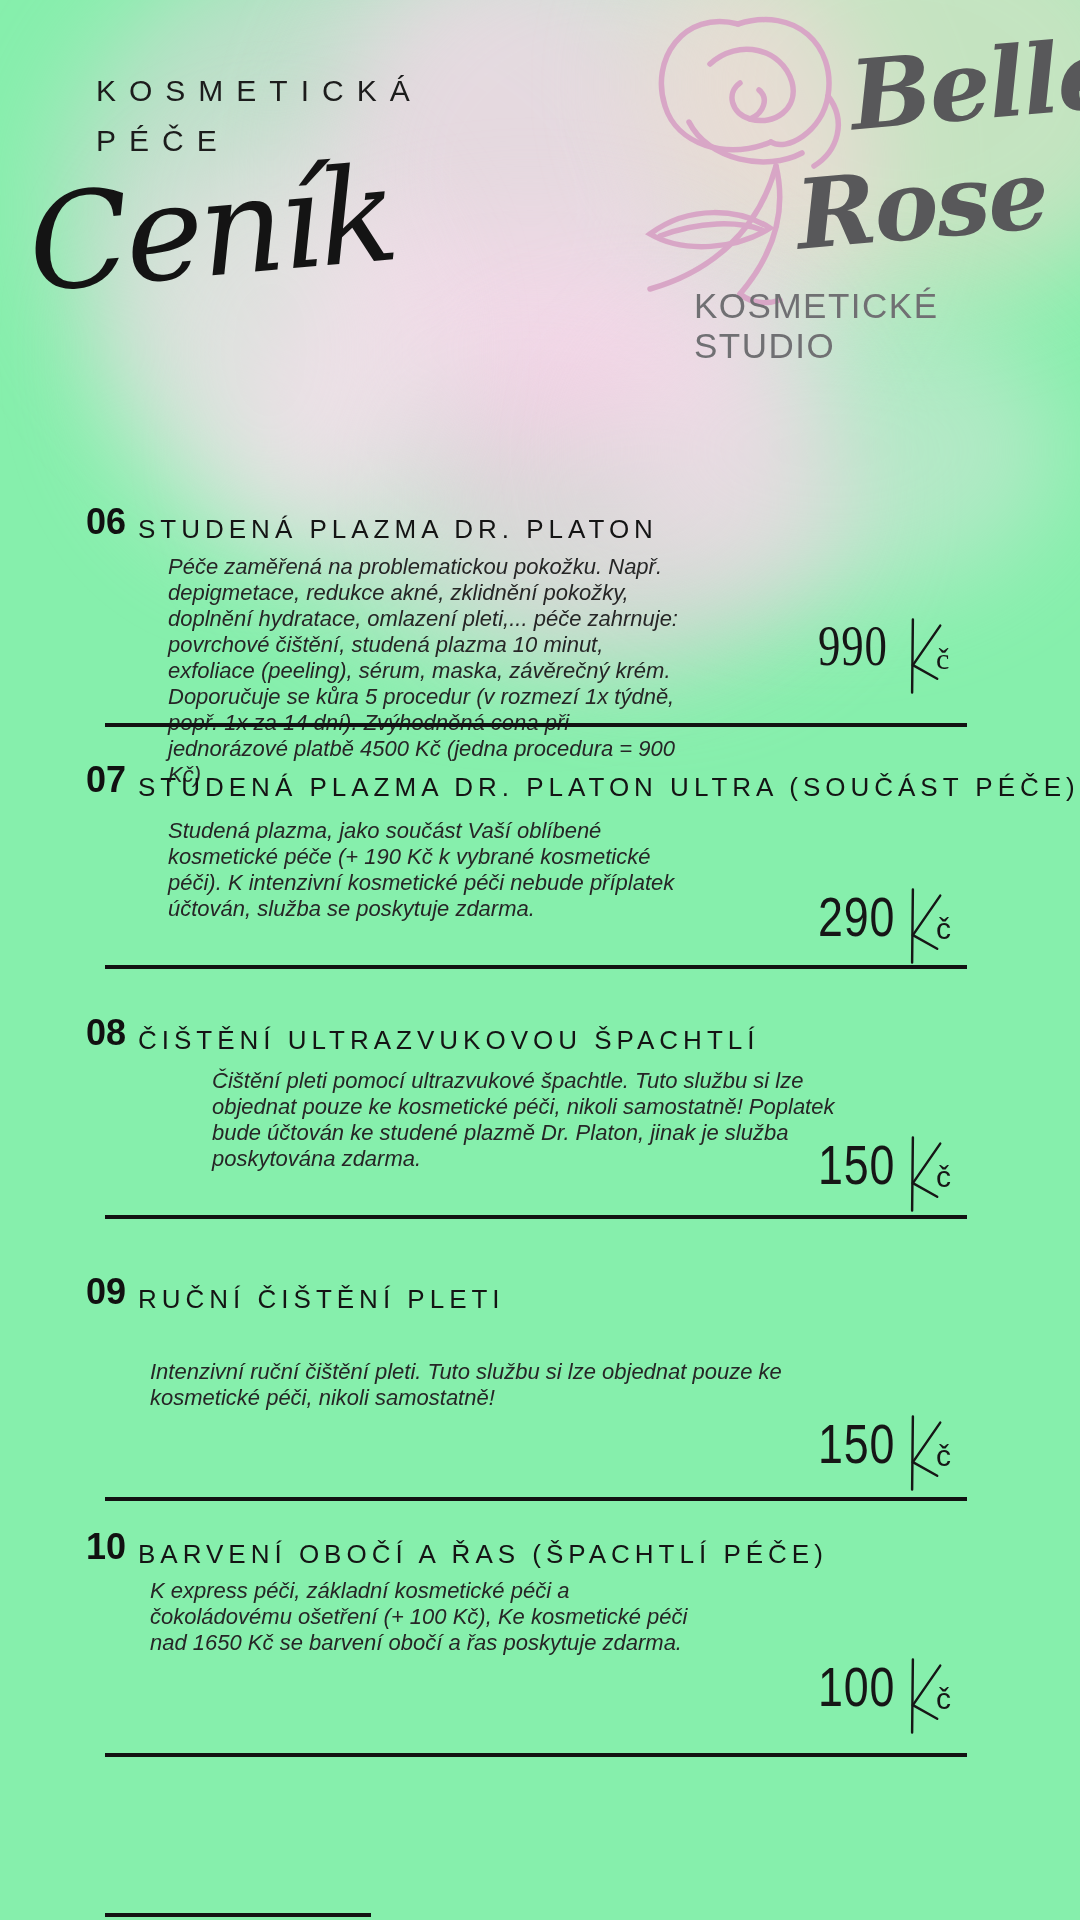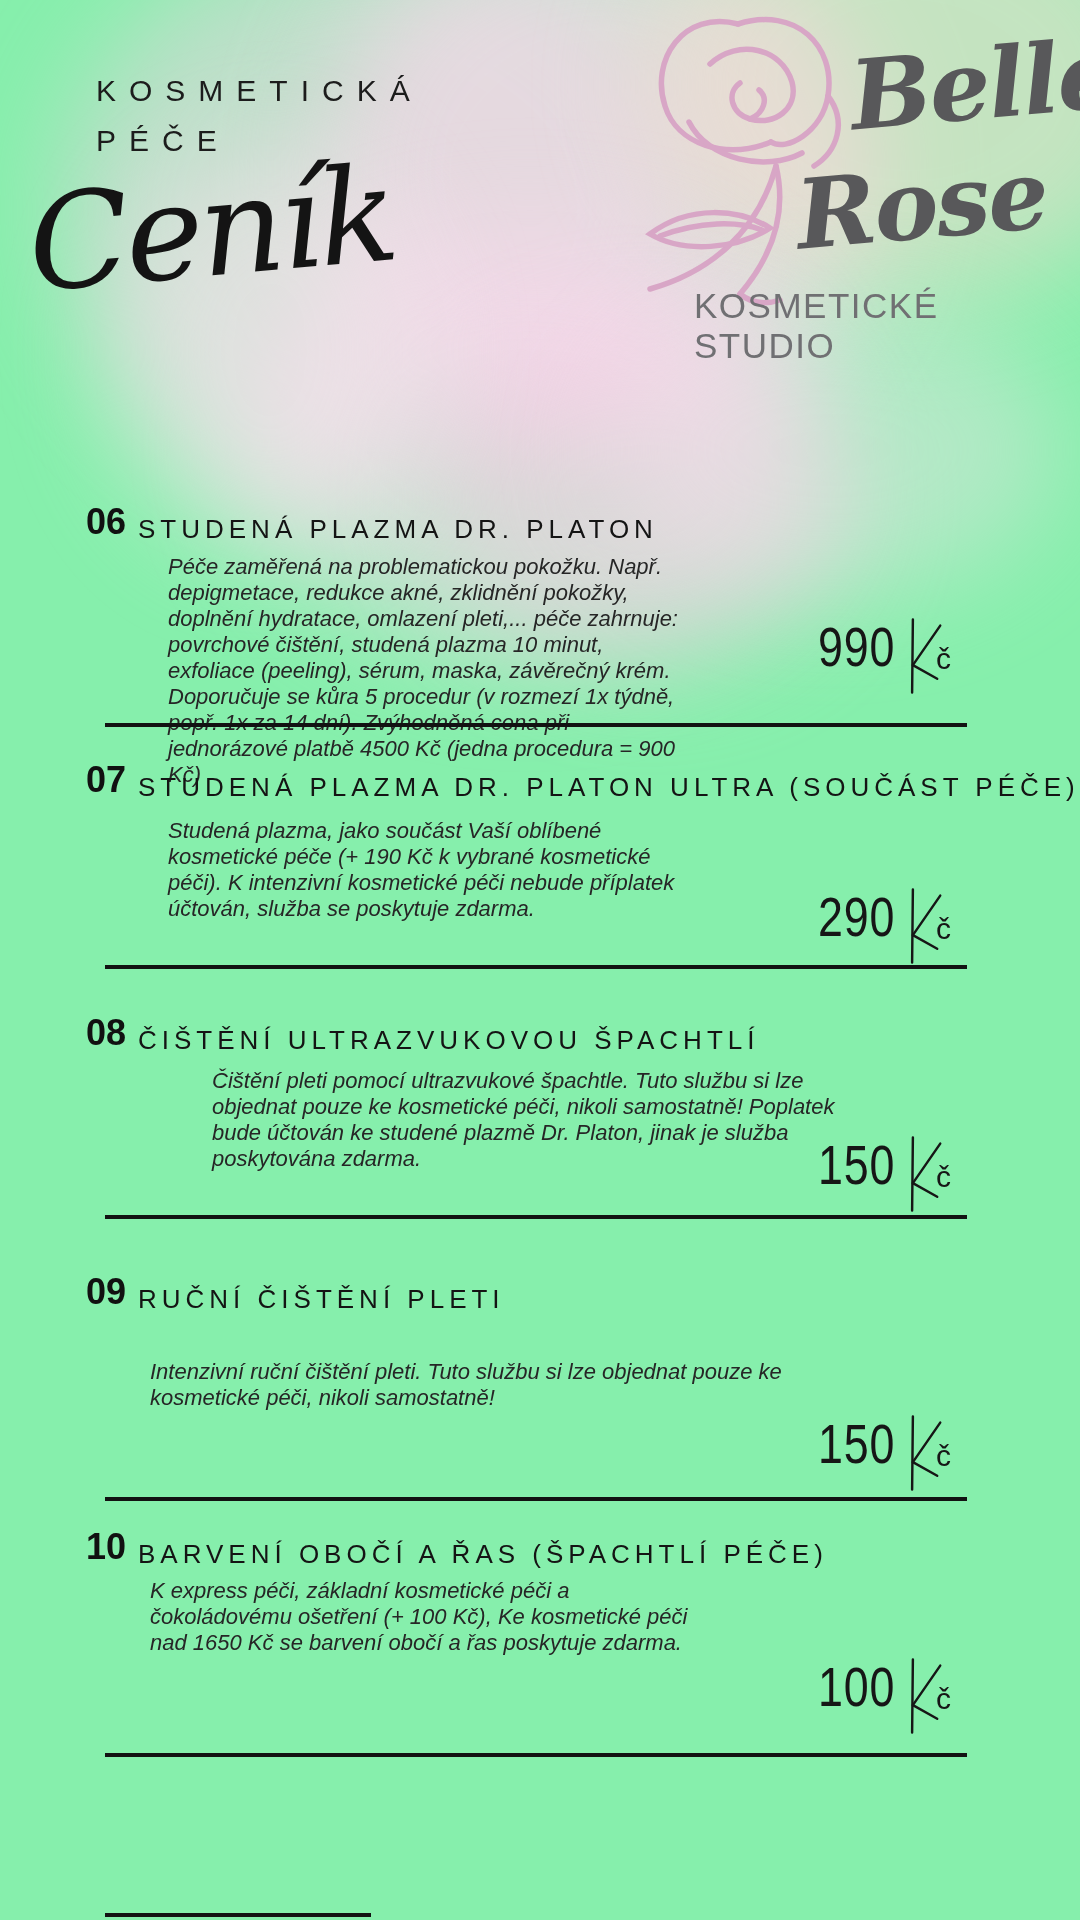--- a/index.html
+++ b/index.html
@@ -38,21 +38,21 @@
   .name{position:absolute;left:138px;top:9px;font-size:26px;letter-spacing:5px;color:#141414;white-space:nowrap;}
   .desc{position:absolute;font-size:22px;line-height:26px;color:#262626;font-style:italic;}
   .rule{position:absolute;left:105px;width:862px;height:4px;background:#121212;}
   .price{position:absolute;left:818px;width:200px;height:76px;}
   .price .digits{position:absolute;left:0;top:-4px;font-size:56px;color:#161616;
     transform:scaleX(.8);transform-origin:left center;letter-spacing:1px;}
   .price svg{position:absolute;left:84px;top:0;}
   .price .suffix{position:absolute;left:118px;top:24px;font-size:30px;color:#161616;}
 
   .s06{top:505px;}  .s06 .desc{left:168px;top:49px;width:524px;}
-                    .s06 .price{top:113px;} .s06 .rule{top:218px;}
+                    .s06 .price{top:113px;font-family:Liberation Serif, serif;} .s06 .rule{top:218px;}
   .s07{top:763px;}  .s07 .desc{left:168px;top:55px;width:540px;}
                     .s07 .price{top:125px;} .s07 .rule{top:202px;}
   .s08{top:1016px;} .s08 .desc{left:168px;top:52px;width:634px;margin-left:44px;}
                     .s08 .price{top:120px;} .s08 .rule{top:199px;}
   .s09{top:1275px;} .s09 .desc{left:150px;top:52px;width:646px;margin-top:32px;}
                     .s09 .price{top:140px;} .s09 .rule{top:222px;}
   .s10{top:1530px;} .s10 .desc{left:150px;top:48px;width:566px;}
                     .s10 .price{top:128px;} .s10 .rule{top:223px;}
 
   .rule-bottom{position:absolute;left:105px;top:1913px;width:266px;height:4px;background:#121212;}

